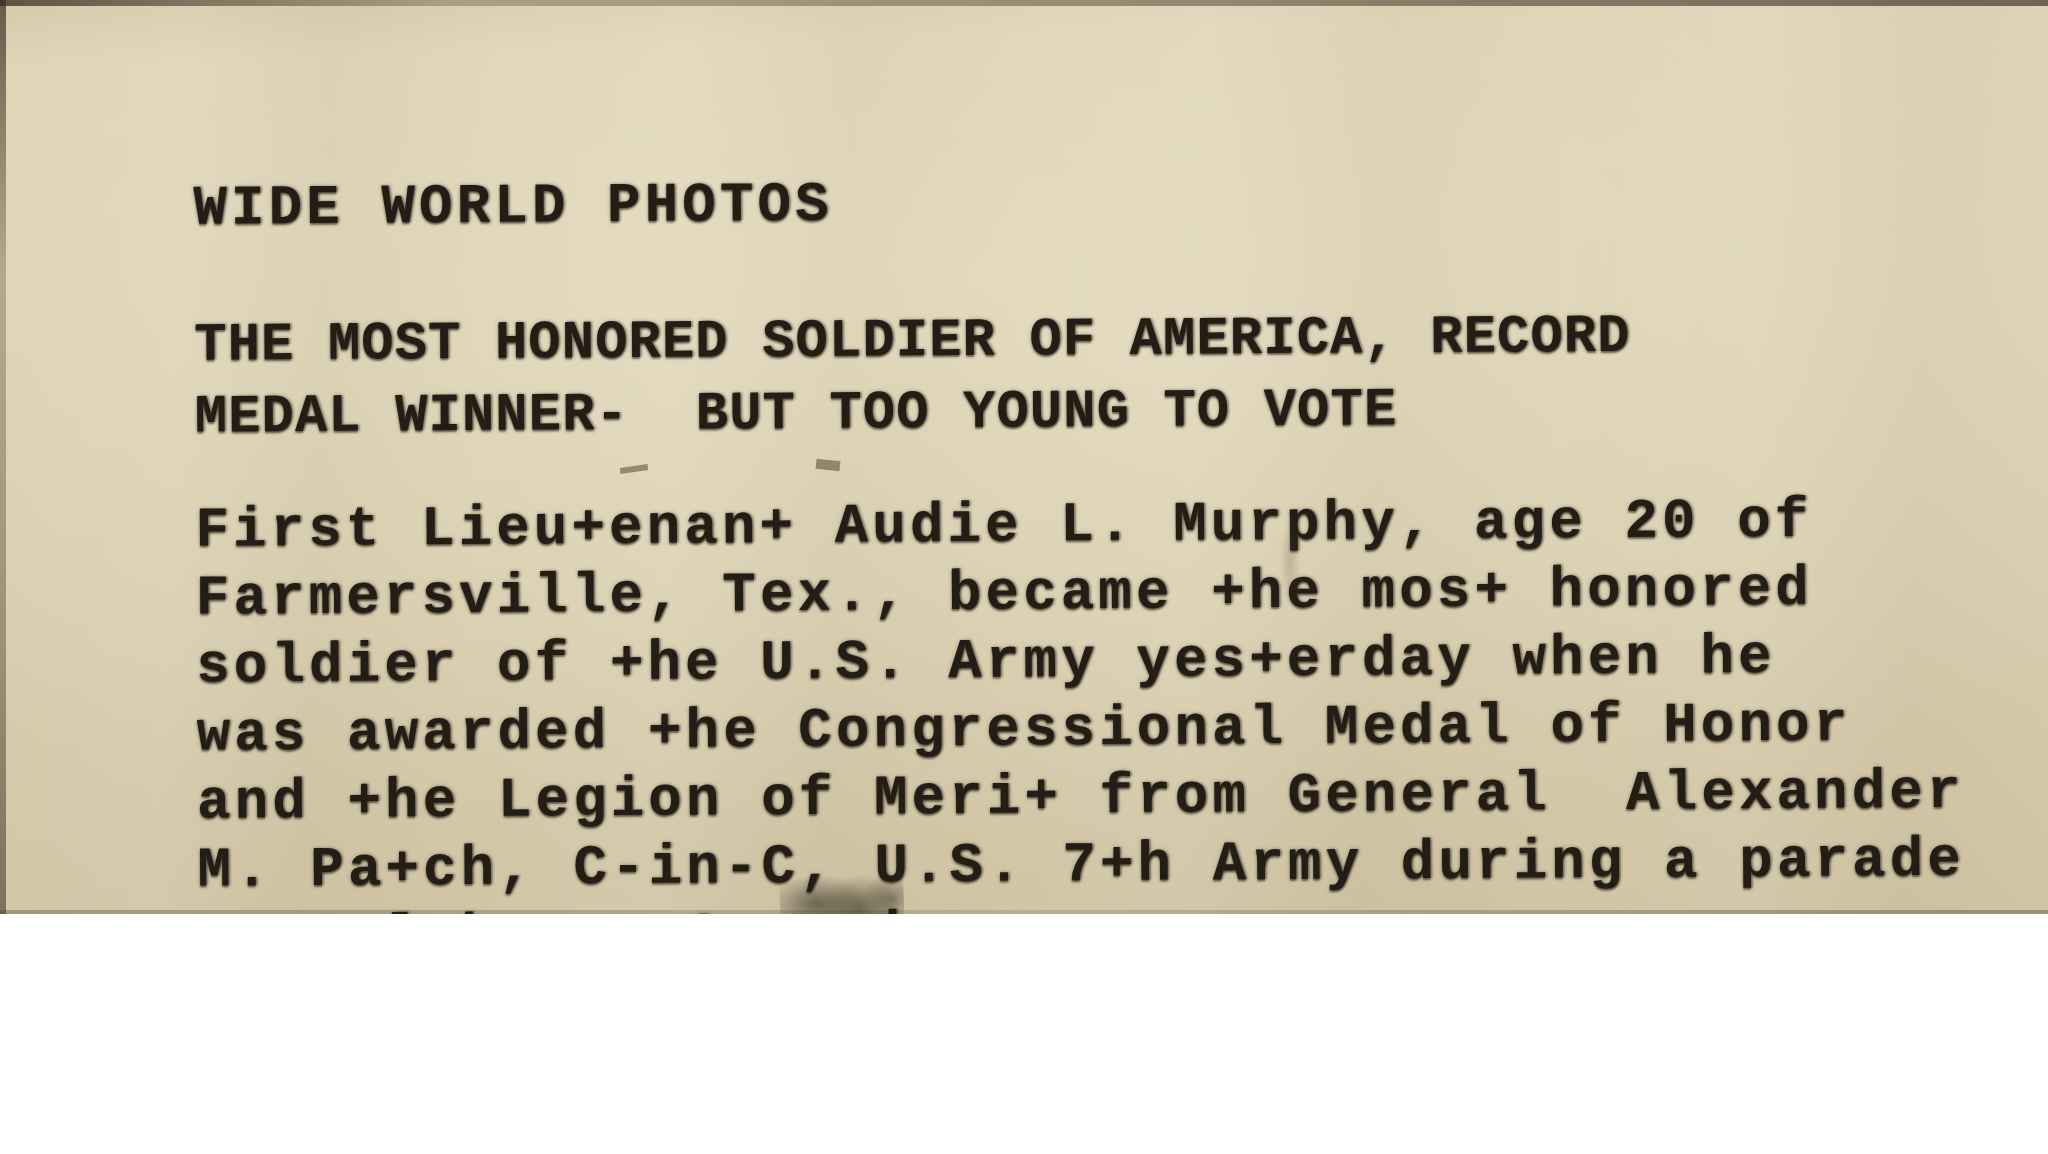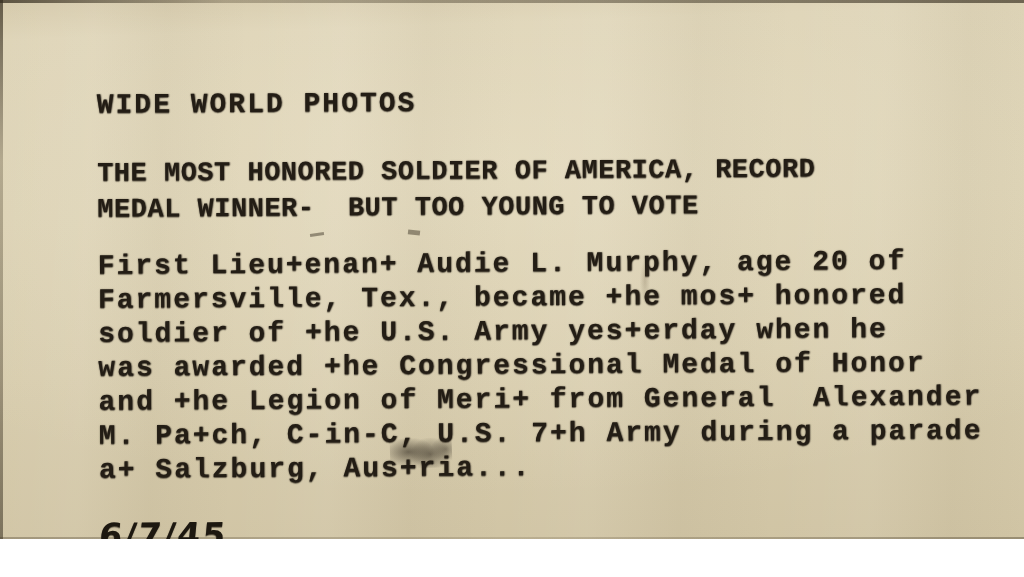--- a/index.html
+++ b/index.html
@@ -10,21 +10,21 @@
     width: 1024px;
     height: 577px;
     overflow: hidden;
     font-family: "Liberation Mono", monospace;
   }
 
   
   .paper {
     position: relative;
     width: 1024px;
-    height: 539px;
+    height: 457px;
     background:
       radial-gradient(130% 100% at 48% 30%, rgba(238,229,204,0.50) 0%, rgba(238,229,204,0.0) 62%),
       radial-gradient(150% 125% at 50% 45%, rgba(0,0,0,0) 55%, rgba(118,102,72,0.20) 100%),
       linear-gradient(178deg, #d2c6a7 0%, #dcd2b5 7%, #dad0b2 38%, #d7ccad 66%, #d0c4a4 100%);
     overflow: hidden;
   }
 
   
   .paper-grain {
     position: absolute;

